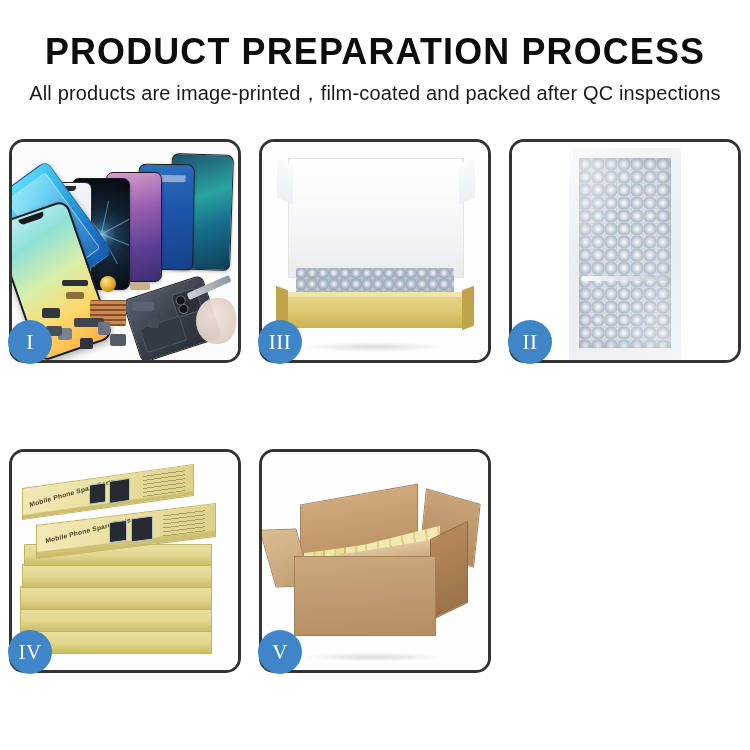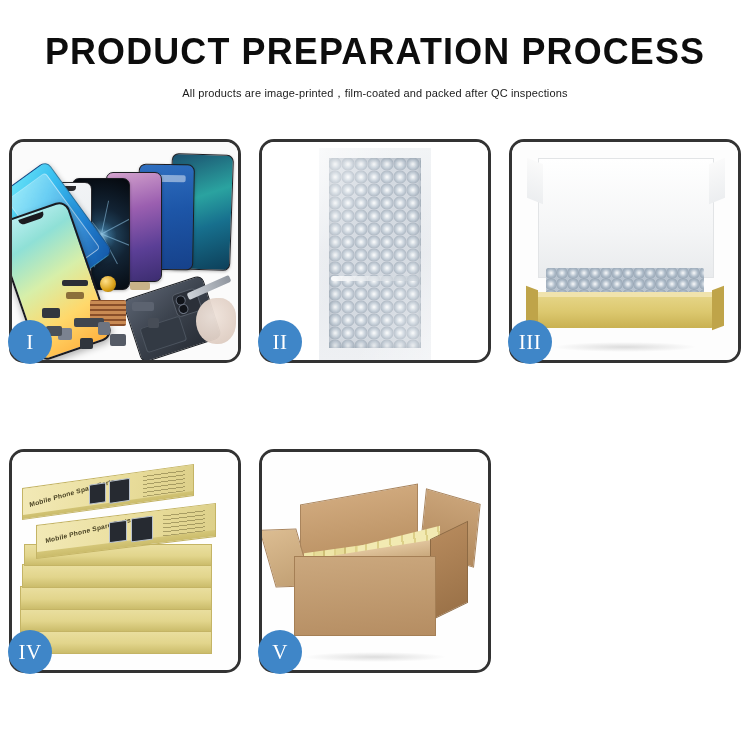--- a/index.html
+++ b/index.html
@@ -26,21 +26,21 @@
     font-size: 37px;
     font-weight: 700;
     letter-spacing: 1.2px;
     color: #0d0d0d;
     line-height: 44px;
     transform: scaleX(0.97);
     white-space: nowrap;
   }
   .subtitle {
     font-family: "Liberation Sans", sans-serif;
-    font-size: 11px;
+    font-size: 20px;
     font-weight: 400;
     color: #1a1a1a;
     line-height: 22px;
     margin-top: 8px;
     letter-spacing: 0.15px;
     white-space: nowrap;
   }
 
   
   .grid {
@@ -412,45 +412,45 @@
         <div class="pt l"></div>
         <div class="tweez"></div>
         <div class="hand"></div>
       </div>
     </div>
     <div class="badge">I</div>
   </div>
 
   <div class="panel">
     <div class="panel-inner">
-      <div class="scene-bubble">
-        <div class="bubble-sheet">
-          <div class="bubble-core"></div>
-          <div class="bubble-seam"></div>
-          <div class="bubble-sheen"></div>
-        </div>
-      </div>
-    </div>
-    <div class="badge">II</div>
-  </div>
-
-  <div class="panel">
-    <div class="panel-inner">
       <div class="scene-flatbox">
         <div class="fb-lid"></div>
         <div class="fb-bubbles"></div>
         <div class="fb-tray">
           <div class="rim"></div>
           <div class="lwall"></div>
           <div class="rwall"></div>
         </div>
         <div class="shadow-soft"></div>
       </div>
     </div>
     <div class="badge">III</div>
+  </div>
+
+  <div class="panel">
+    <div class="panel-inner">
+      <div class="scene-bubble">
+        <div class="bubble-sheet">
+          <div class="bubble-core"></div>
+          <div class="bubble-seam"></div>
+          <div class="bubble-sheen"></div>
+        </div>
+      </div>
+    </div>
+    <div class="badge">II</div>
   </div>
 
   <div class="panel">
     <div class="panel-inner">
       <div class="scene-stack">
 
         <div class="sb" style="left:8px; top:178px; width:190px; height:22px;"></div>
         <div class="sb" style="left:8px; top:156px; width:190px; height:22px;"></div>
         <div class="sb" style="left:8px; top:134px; width:190px; height:22px;"></div>
         <div class="sb" style="left:10px; top:112px; width:188px; height:22px;"></div>

